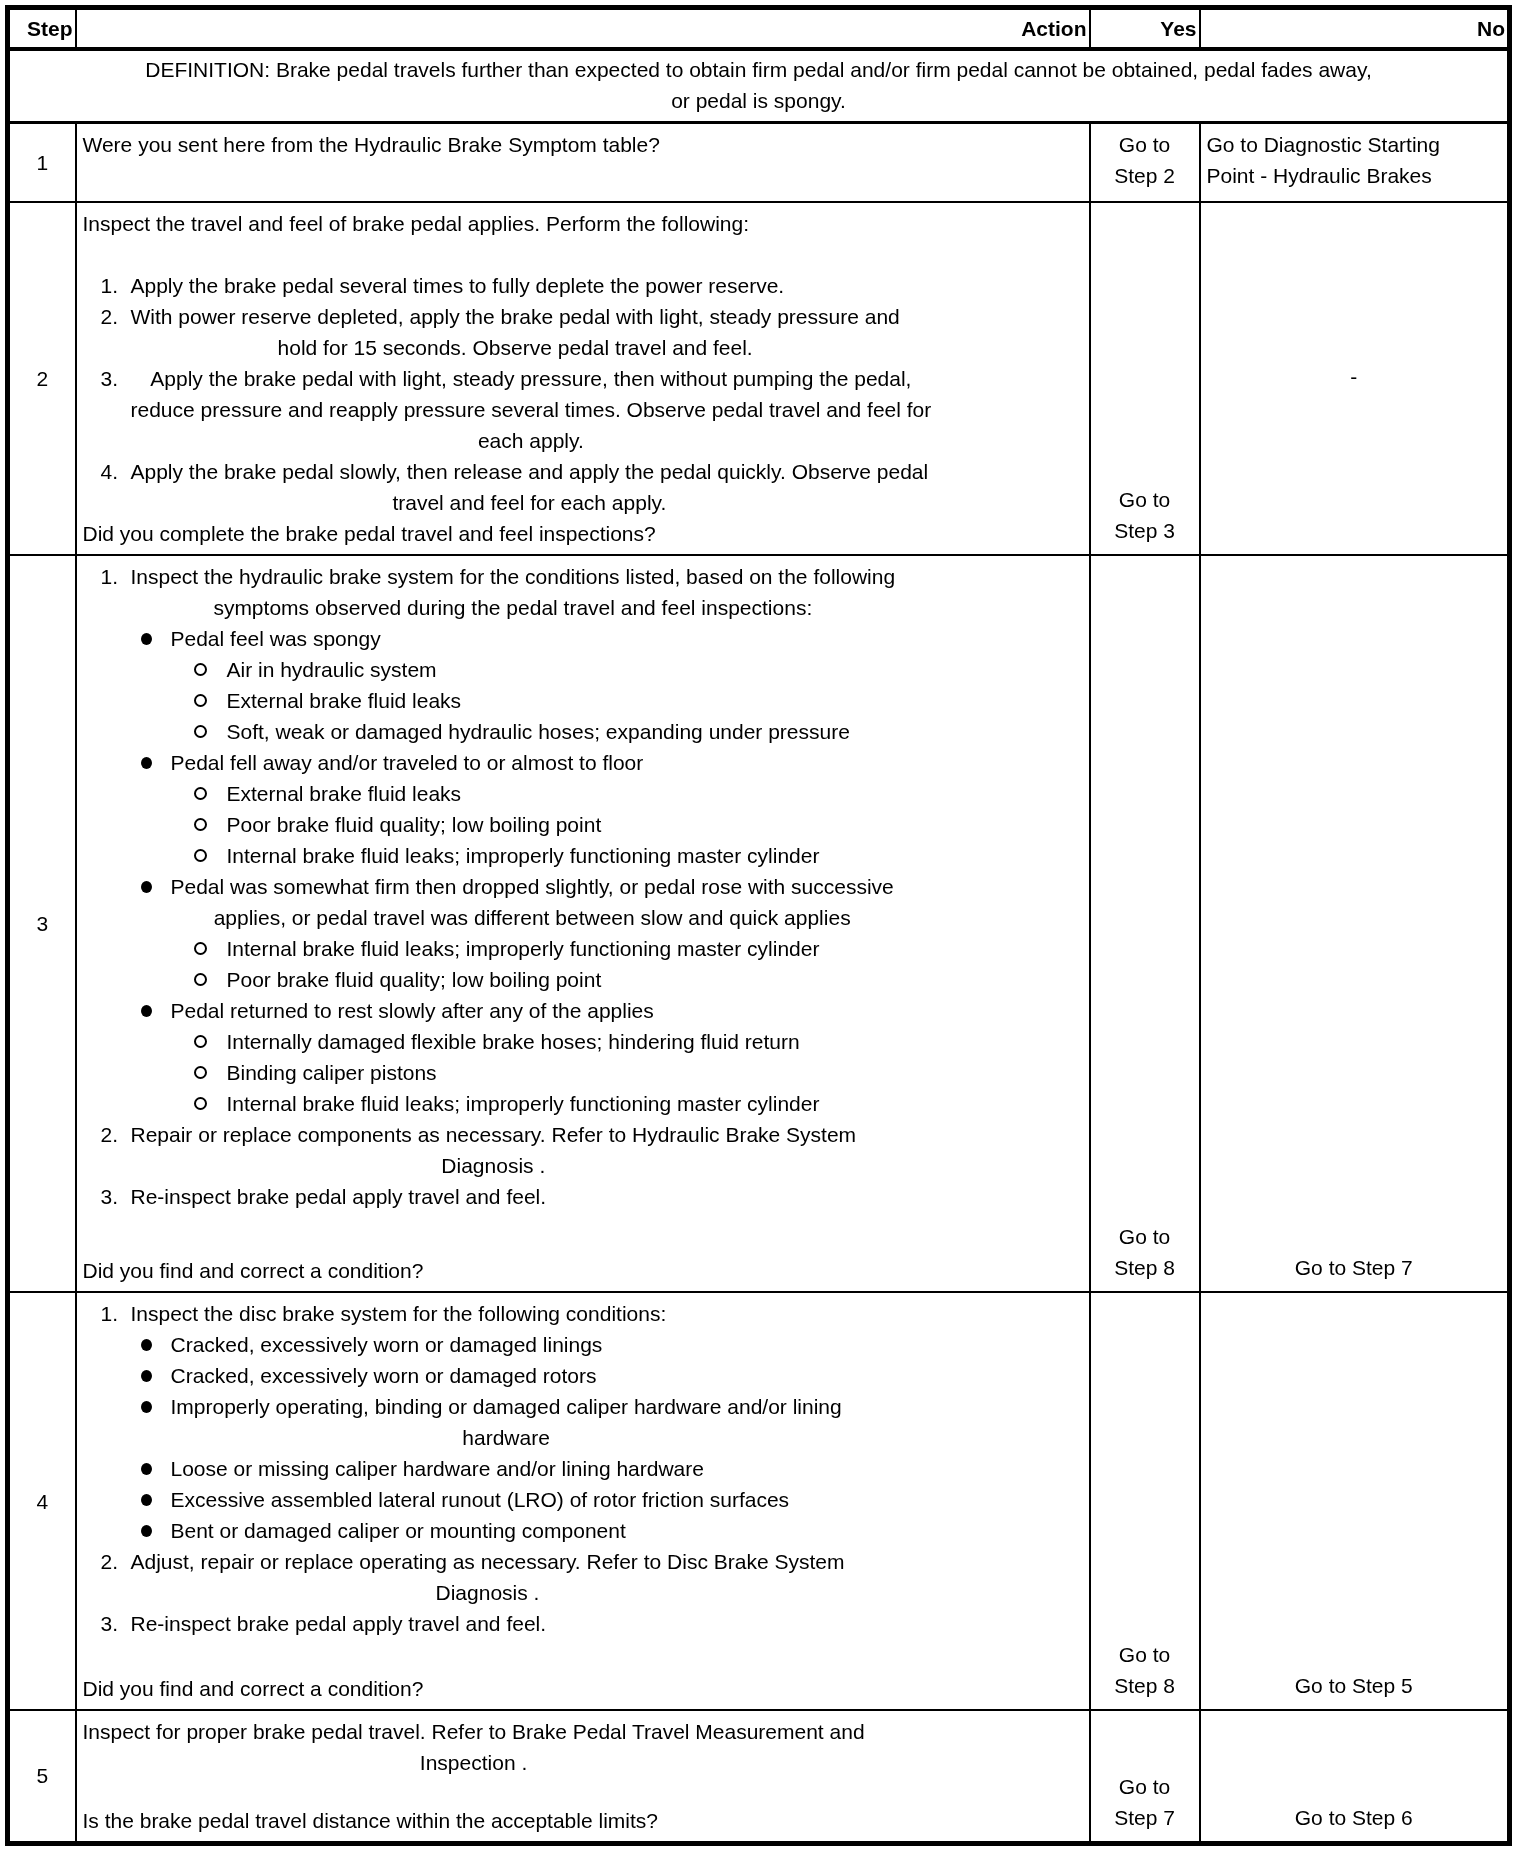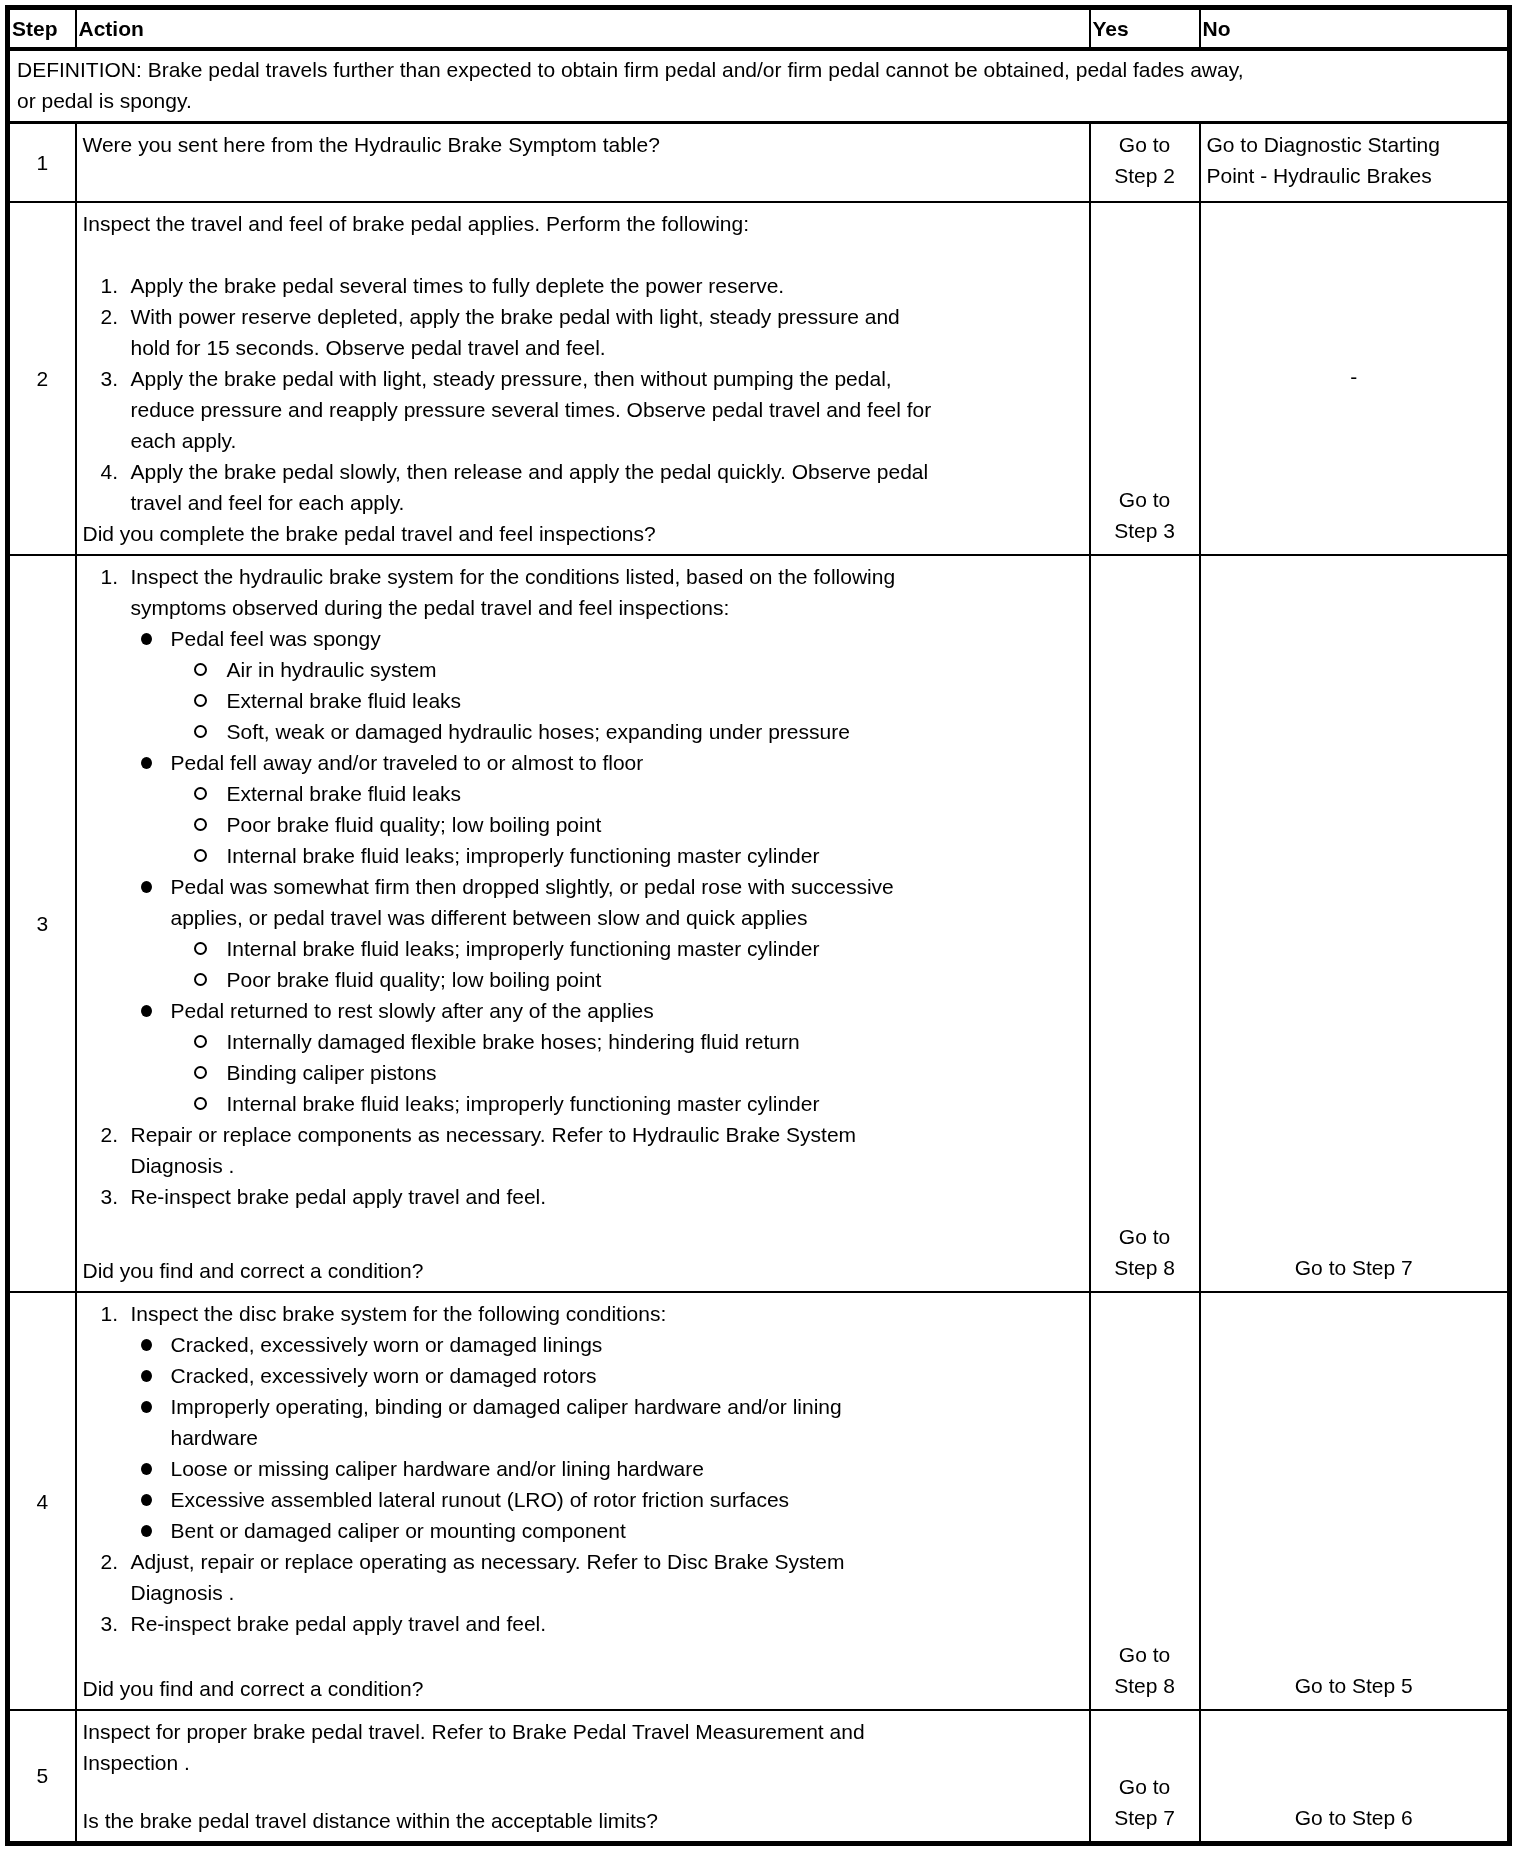--- a/index.html
+++ b/index.html
@@ -25,24 +25,25 @@
   }
   col.c-step   { width: 68px; }
   col.c-action { width: 1014px; }
   col.c-yes    { width: 110px; }
   col.c-no     { width: 310px; }
 
   th, td {
     border: 2px solid #000;
     box-sizing: border-box;
     vertical-align: top;
+    text-align: center;
   }
   thead th {
     font-weight: bold;
-    text-align: left;
+    text-align: right;
     vertical-align: middle;
     height: 41px;
     border-bottom: 4px solid #000;
     padding: 2px 2px;
   }
   td.definition-cell {
     padding: 3px 7px 5px 7px;
     border-bottom: 3px solid #000;
     white-space: pre-line;
     height: 71px;

